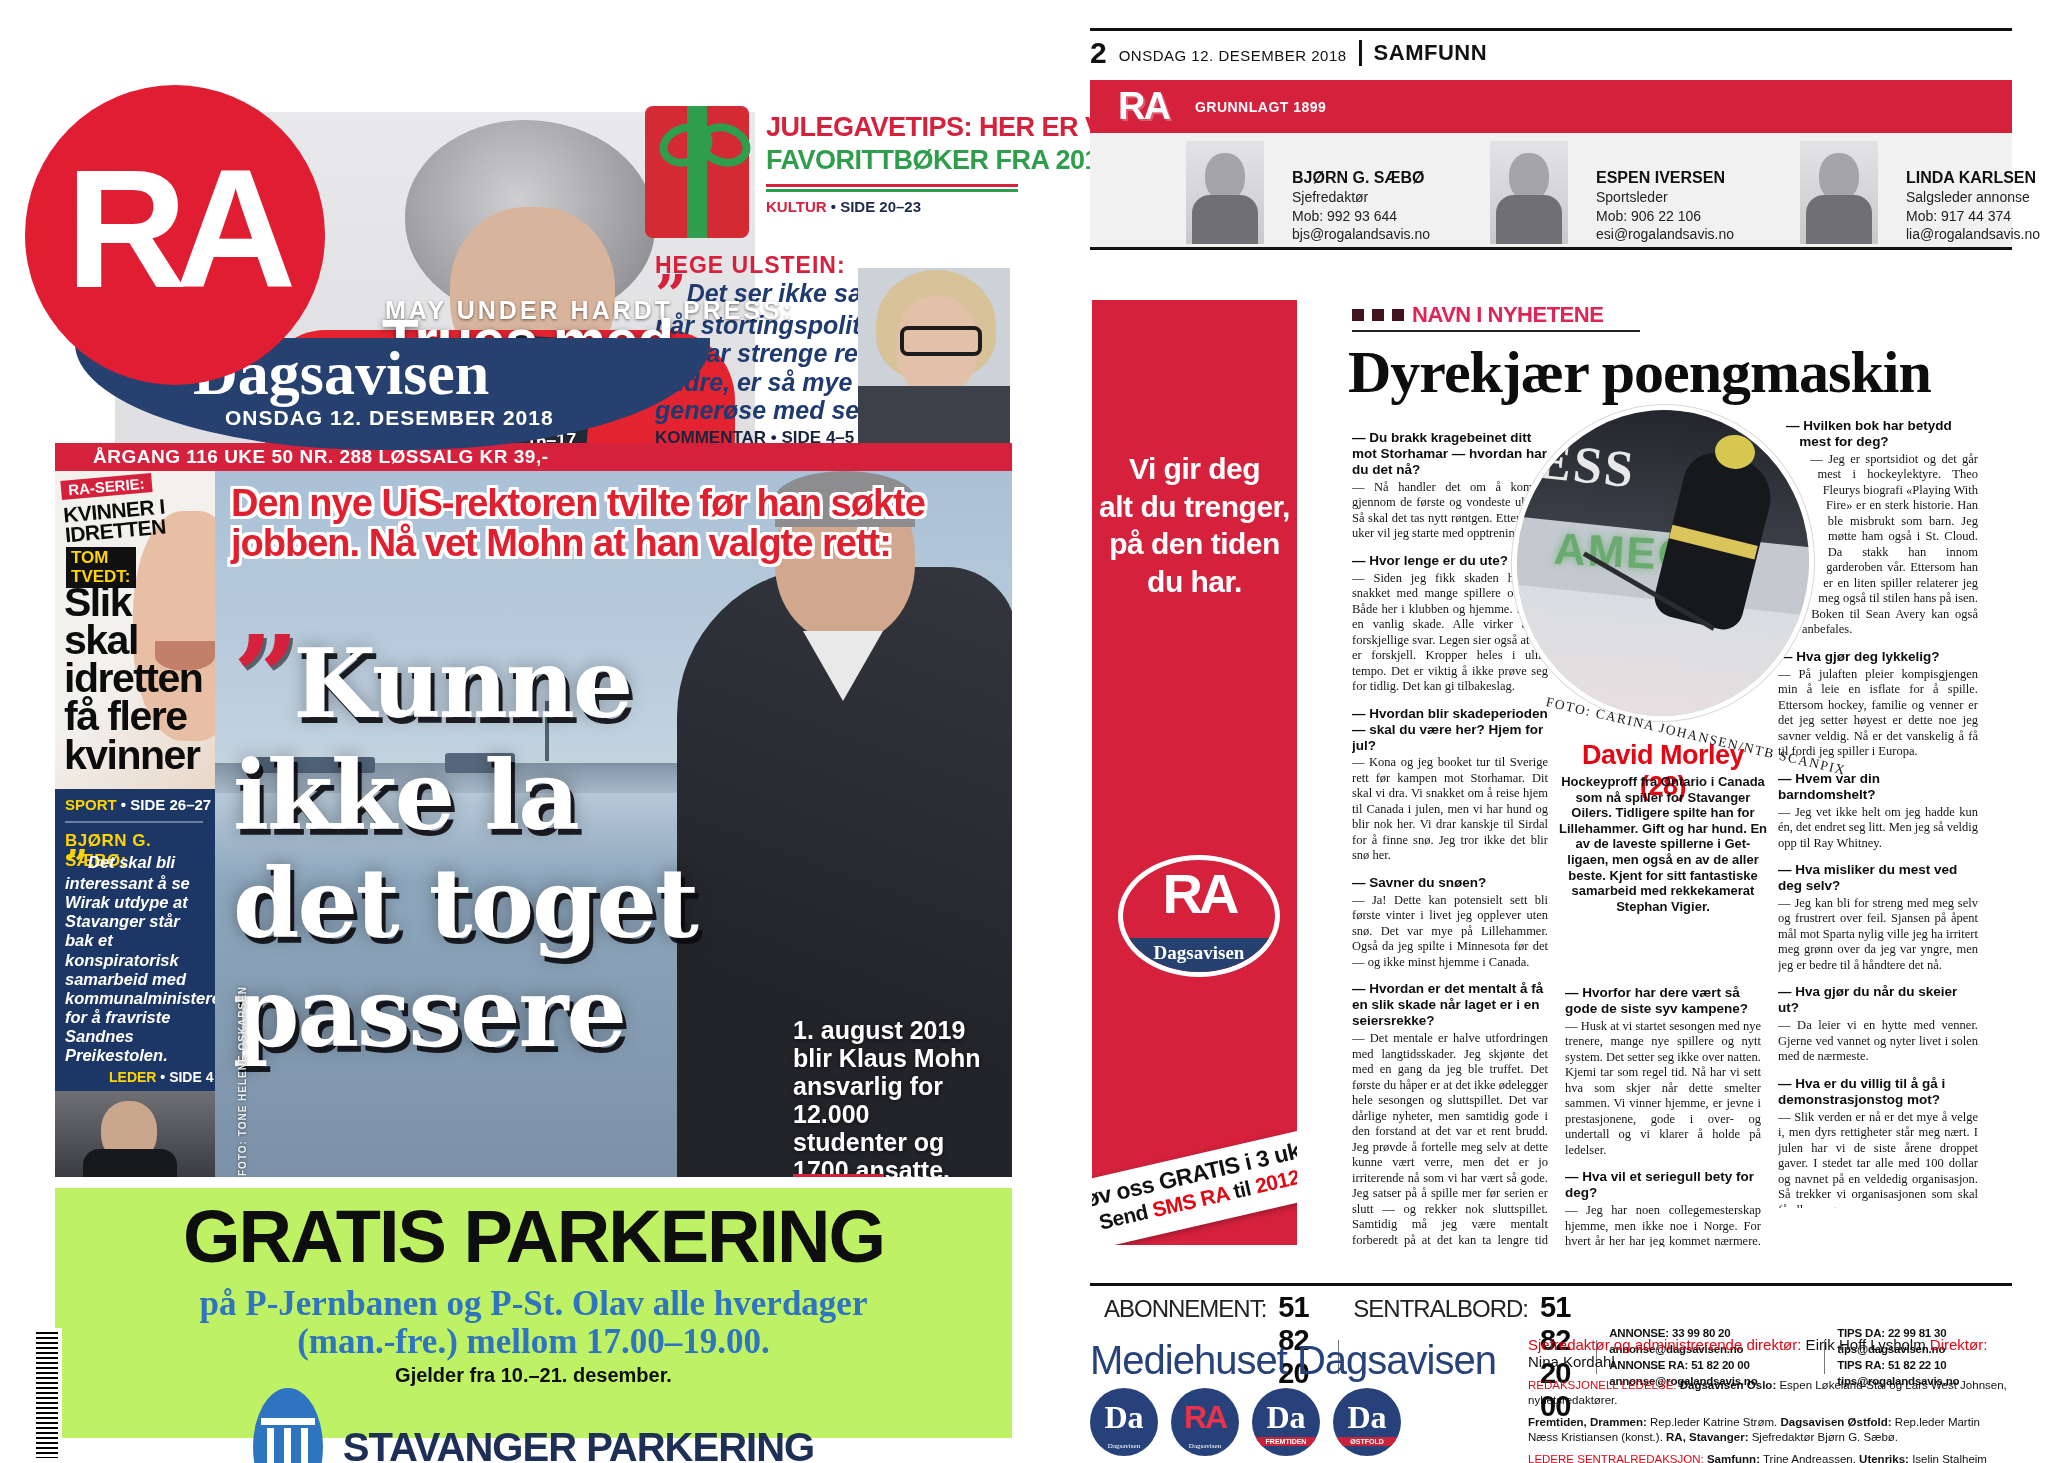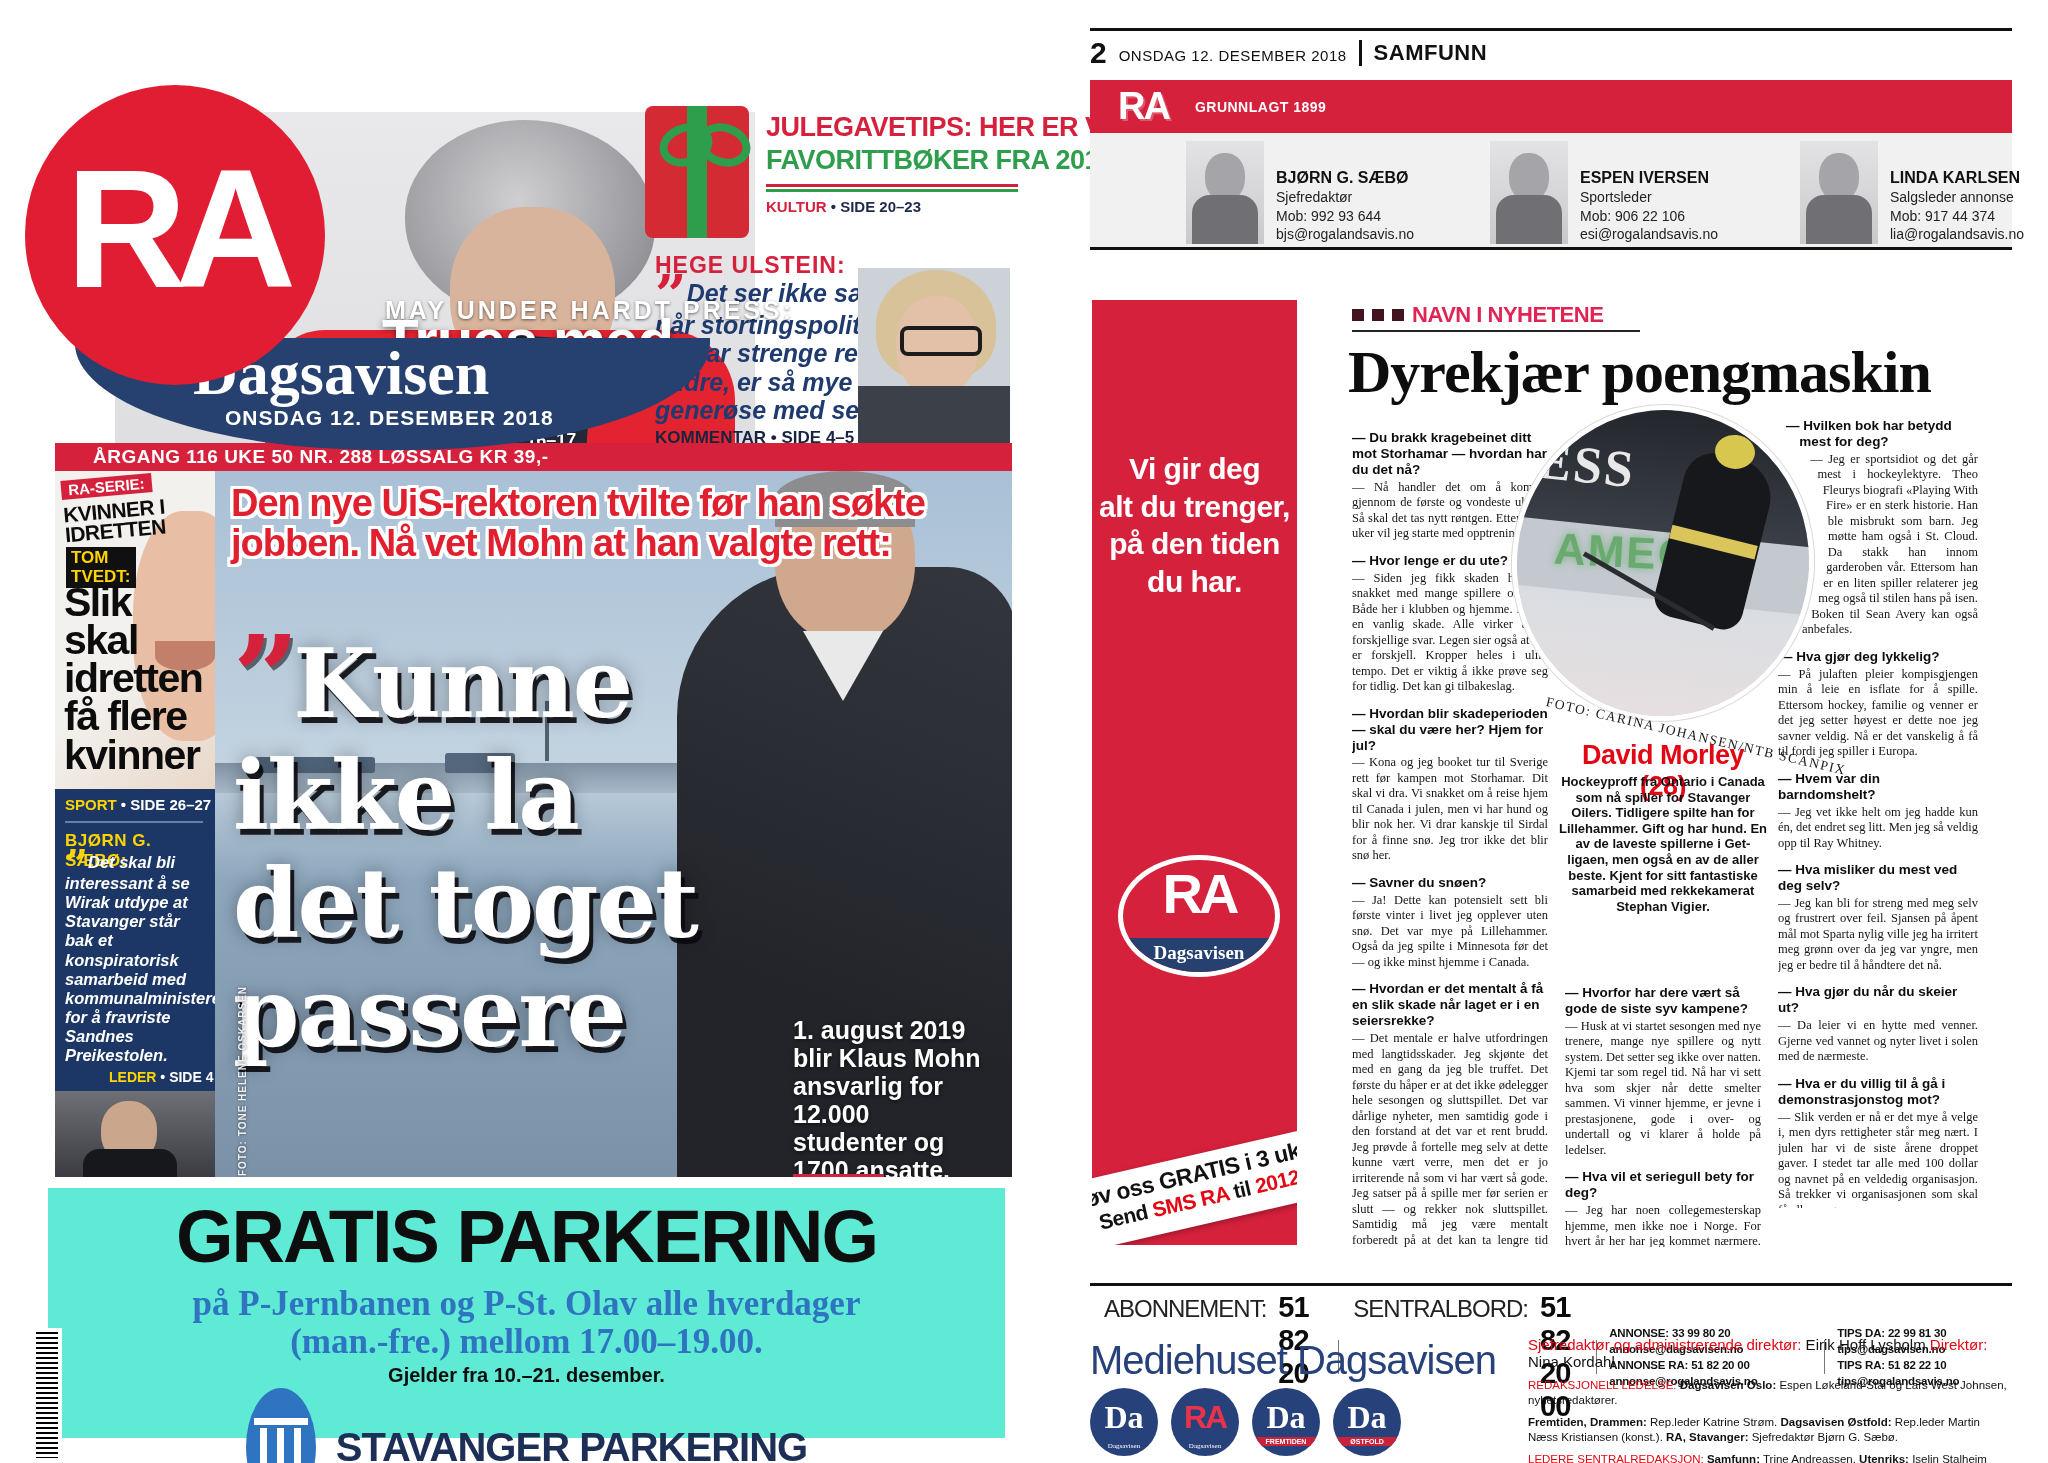--- a/index.html
+++ b/index.html
@@ -92,21 +92,21 @@
              font-size:95px;line-height:1.14;letter-spacing:-2px;text-shadow:4px 6px 0 rgba(10,10,14,.9),0 0 18px rgba(0,0,0,.35);}
   .big-quote .qm{color:#d6213d;font-size:115px;text-shadow:3px 4px 0 rgba(10,10,14,.55);letter-spacing:-6px;}
   .foto-credit-v{position:absolute;left:-68px;top:595px;transform:rotate(-90deg);transform-origin:100px 10px;
                  color:#f0f0f0;font-size:10px;font-weight:bold;letter-spacing:1px;text-shadow:0 0 3px rgba(0,0,0,.6);}
   .main-caption{position:absolute;left:578px;top:545px;width:190px;color:#fff;font-weight:bold;font-size:25px;line-height:1.12;
                 text-shadow:0 1px 4px rgba(0,0,0,.65);}
   .main-tag{position:absolute;left:578px;top:656px;font-weight:bold;font-size:16px;color:#fff;text-shadow:0 1px 3px rgba(0,0,0,.6);margin-top:48px;}
   .main-tag .badge{background:#d6213d;padding:1px 5px;text-shadow:none;}
   .main-tag .dot{color:#d6213d;text-shadow:none;}
 
-  .ad-box{left:48px;top:1188px;width:957px;height:250px;background:#5eead4;}
+  .ad-box{left:55px;top:1188px;width:957px;height:250px;background:#bef264;}
   .ad-title{position:absolute;left:0;top:6px;width:100%;text-align:center;color:#0e0e0e;font-weight:bold;font-size:74px;letter-spacing:-2px;}
   .ad-line1{position:absolute;left:0;top:96px;width:100%;text-align:center;color:#2f74c0;font-family:"Liberation Serif",serif;font-weight:bold;font-size:35px;}
   .ad-line2{position:absolute;left:0;top:134px;width:100%;text-align:center;color:#2f74c0;font-family:"Liberation Serif",serif;font-weight:bold;font-size:35px;}
   .ad-line3{position:absolute;left:0;top:176px;width:100%;text-align:center;color:#0e0e0e;font-weight:bold;font-size:20px;}
   .ad-brandrow{position:absolute;left:0;top:200px;width:100%;display:flex;justify-content:center;align-items:center;gap:20px;}
   .p-logo{width:70px;height:118px;border-radius:50%;background:#2f74c0;position:relative;overflow:hidden;flex:0 0 auto;}
   .p-logo .h{position:absolute;left:8px;top:30px;width:54px;height:7px;background:#fff;}
   .p-logo .v1{position:absolute;left:14px;top:40px;width:7px;height:60px;background:#fff;}
   .p-logo .v2{position:absolute;left:31px;top:40px;width:7px;height:66px;background:#fff;}
   .p-logo .v3{position:absolute;left:48px;top:40px;width:7px;height:60px;background:#fff;}
@@ -117,21 +117,21 @@
   .p2-toprule{left:1090px;top:28px;width:922px;height:3px;background:#111;}
   .p2-header{left:1090px;top:38px;display:flex;align-items:flex-start;gap:12px;}
   .p2-no{font-weight:bold;font-size:30px;line-height:1;}
   .p2-date{font-size:15px;padding-top:9px;letter-spacing:0.5px;}
   .p2-bar{width:3px;height:26px;background:#111;margin-top:2px;}
   .p2-section{font-weight:bold;font-size:22px;letter-spacing:0.5px;padding-top:2px;}
   .p2-band{left:1090px;top:80px;width:922px;height:53px;background:#d6213d;display:flex;align-items:center;}
   .p2-band .ra{color:#fff;font-weight:bold;font-size:38px;letter-spacing:-2px;margin-left:28px;text-shadow:2px 2px 0 rgba(255,255,255,.25);}
   .p2-band .founded{color:#fff;font-weight:bold;font-size:14px;margin-left:26px;letter-spacing:0.5px;}
   .staff-strip{left:1090px;top:133px;width:922px;height:114px;background:#f1f1f2;border-bottom:3px solid #111;}
-  .staff{position:absolute;top:8px;display:flex;gap:12px;justify-content:center;}
+  .staff{position:absolute;top:8px;display:flex;gap:28px;justify-content:center;}
   .staff .ph{width:78px;height:103px;background:linear-gradient(180deg,#e3e3e5,#c9c9cc);position:relative;overflow:hidden;align-self:flex-end;}
   .staff .ph .hd{position:absolute;left:19px;top:12px;width:40px;height:48px;border-radius:46%;background:#a5a5a9;}
   .staff .ph .sh{position:absolute;left:6px;top:54px;width:66px;height:50px;border-radius:18px 18px 0 0;background:#6f6f74;}
   .staff .tx{padding-top:26px;font-size:14px;line-height:1.32;color:#222;}
   .staff .nm{font-weight:bold;font-size:16px;color:#111;}
 
   .house-ad{left:1092px;top:300px;width:205px;height:945px;background:#d6213d;overflow:hidden;}
   .ha-slogan{position:absolute;left:0;top:150px;width:100%;text-align:center;color:#fff;font-weight:bold;font-size:30px;line-height:1.25;letter-spacing:-0.5px;}
   .ha-oval{position:absolute;left:26px;top:555px;width:152px;height:112px;border:5px solid #fff;border-radius:50%;overflow:hidden;background:#d6213d;}
   .ha-oval .ra{position:absolute;left:0;top:6px;width:100%;text-align:center;color:#fff;font-weight:bold;font-size:56px;letter-spacing:-4px;line-height:1;}

